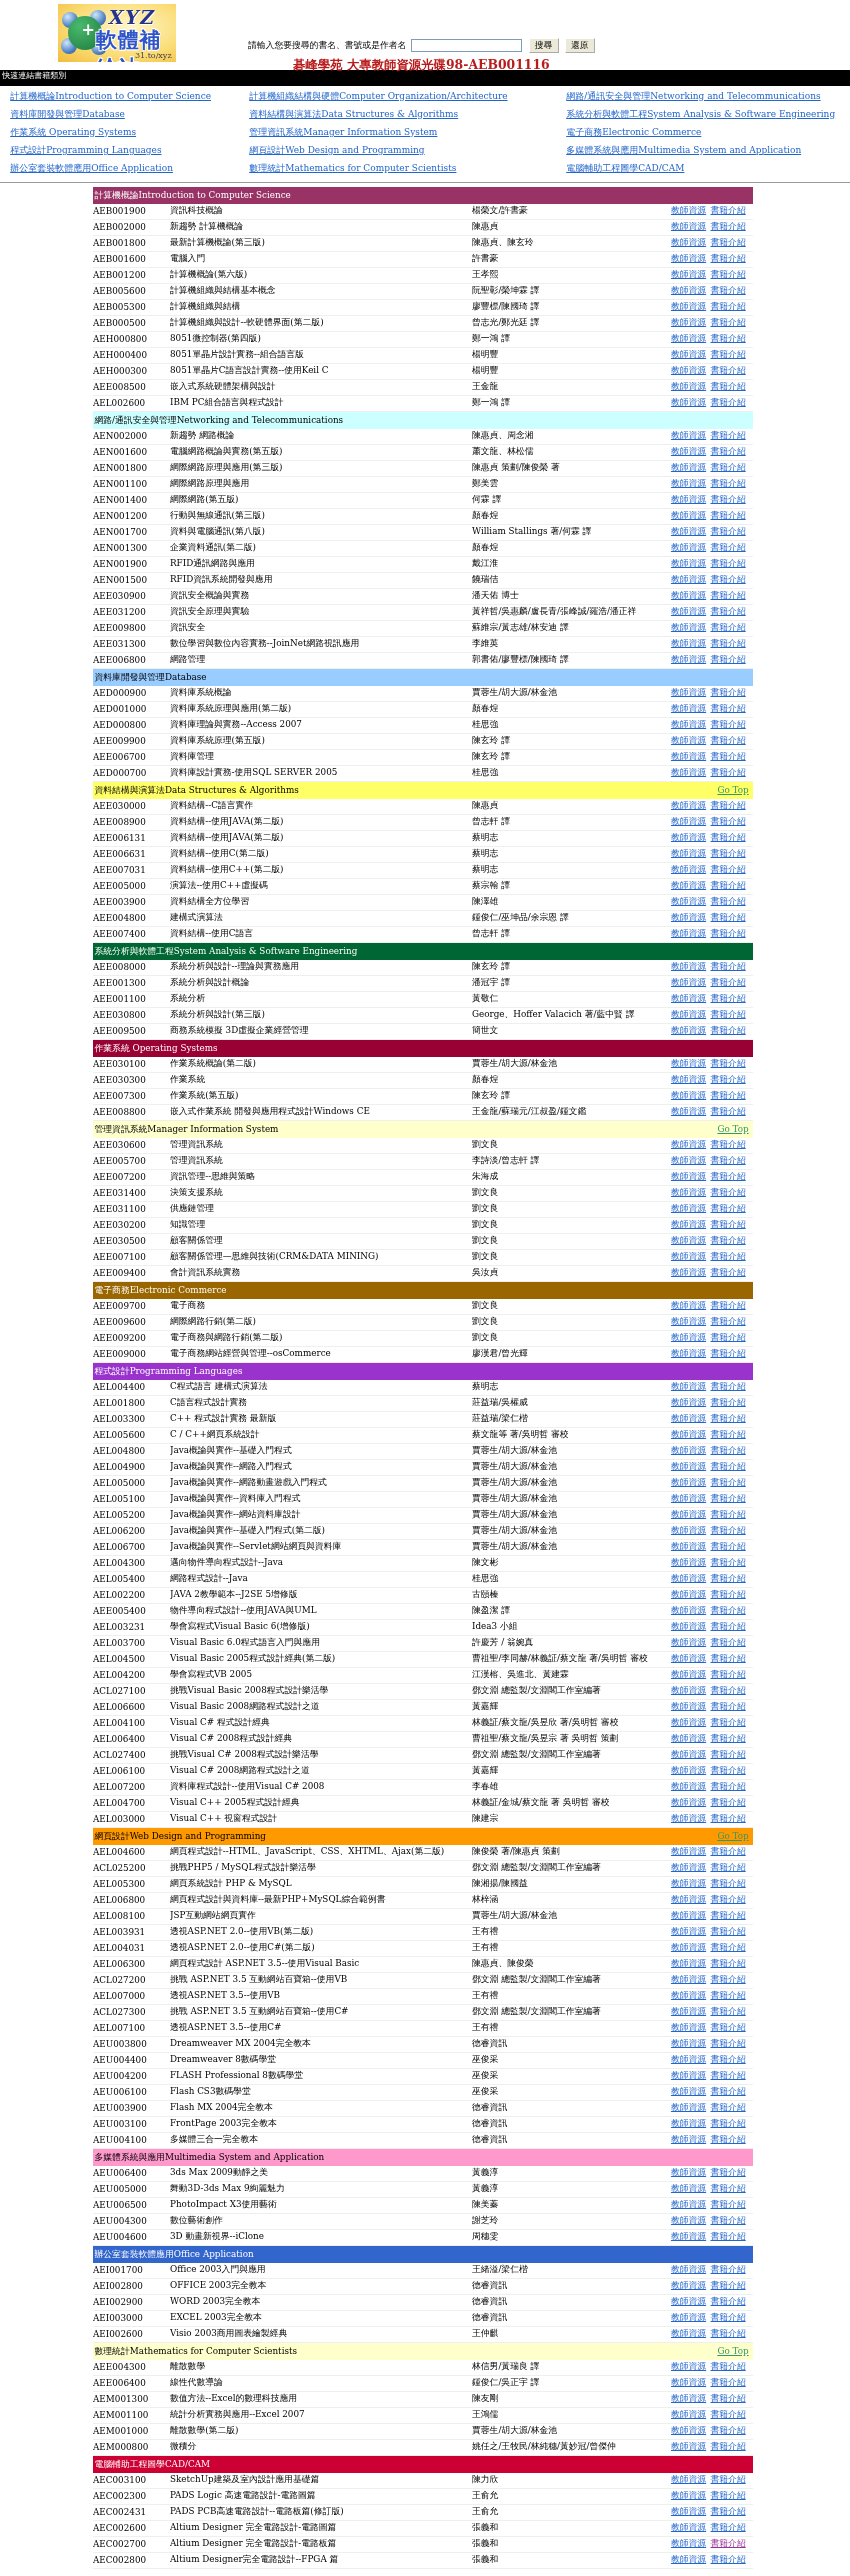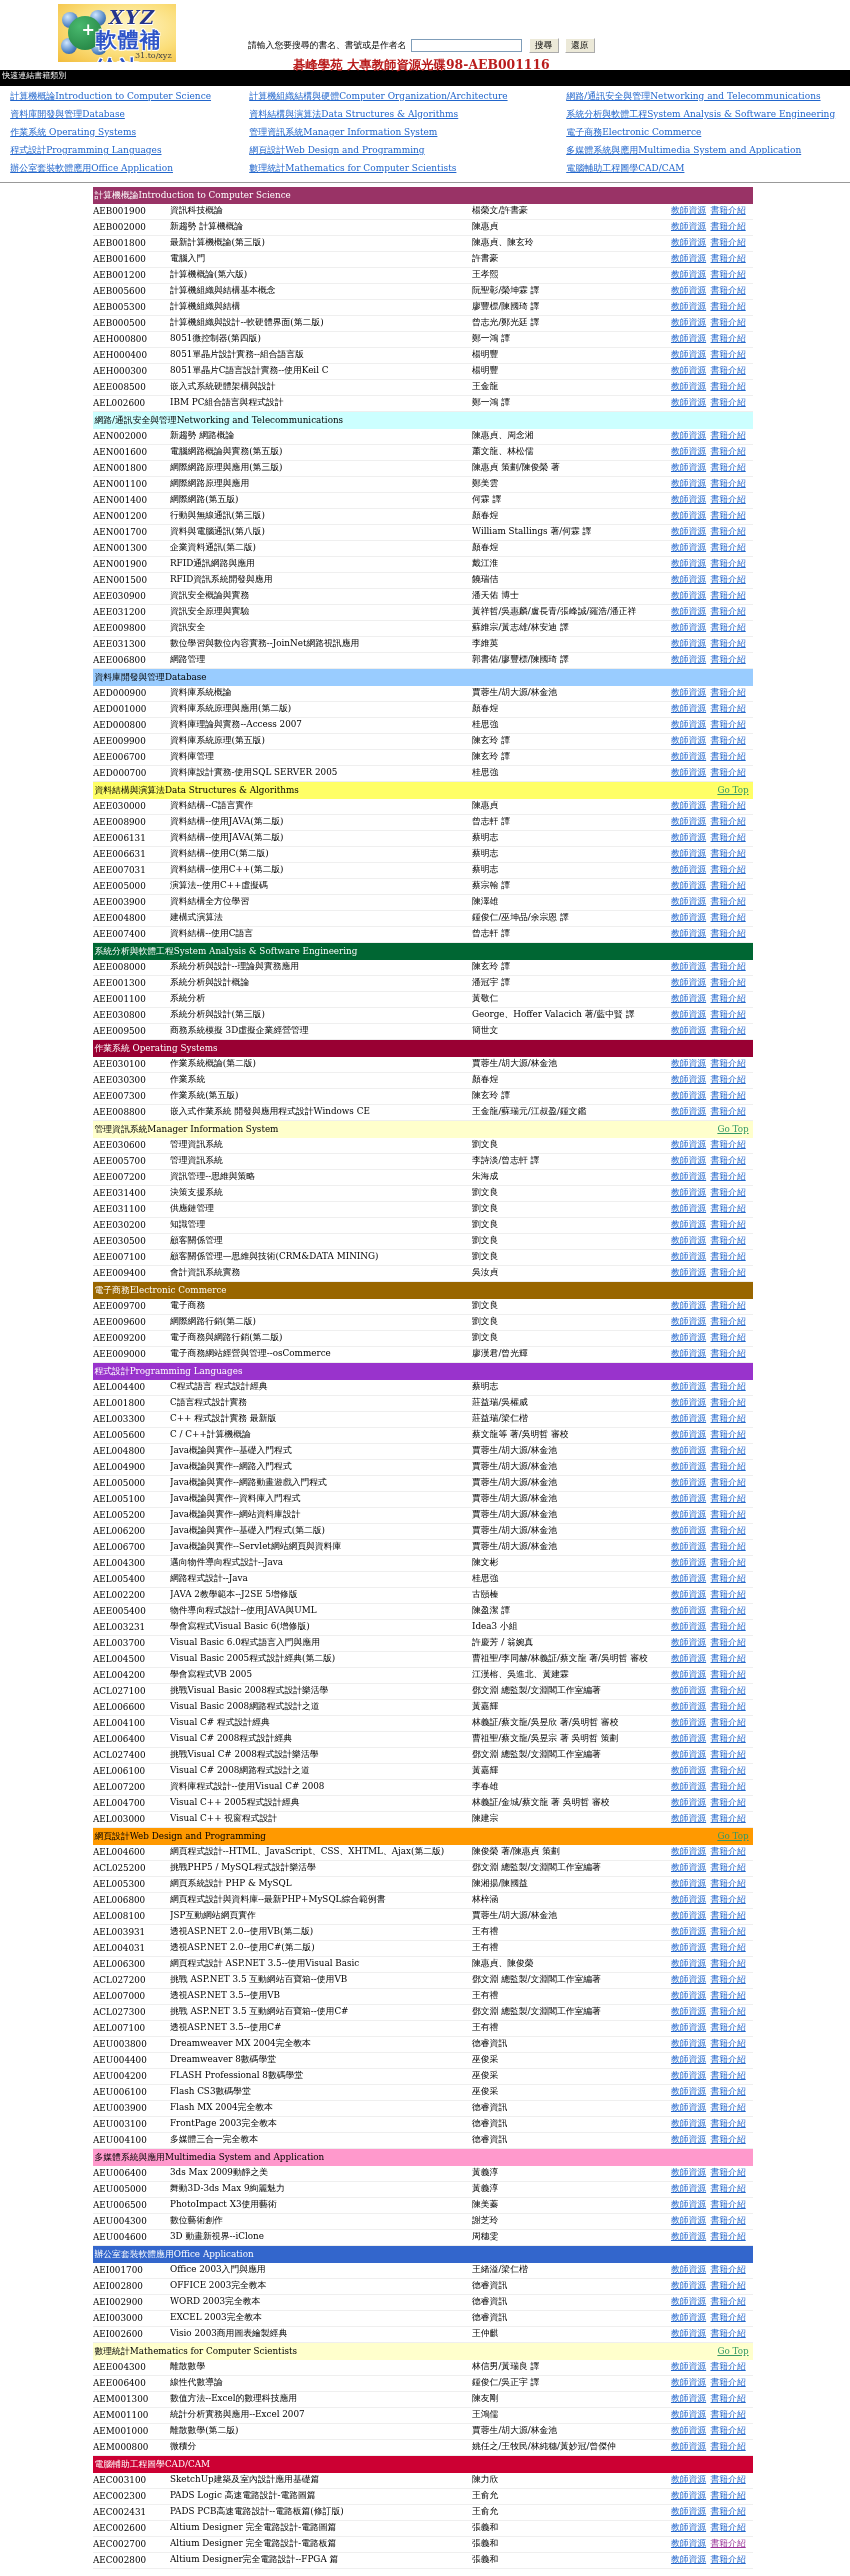--- a/index.html
+++ b/index.html
@@ -503,39 +503,39 @@
       <span class="cell">AEE009000</span>
       <span class="cell">電子商務網站經營與管理--osCommerce</span>
       <span class="cell">廖漢君/曾光輝</span>
       <span class="cell links"><a href="#">教師資源</a><a href="#">書籍介紹</a></span>
     </div>
     <div class="sec-header" style="background: rgb(153, 51, 204); color: rgb(255, 255, 255);">
       <span class="sec-title">程式設計Programming Languages</span>
     </div>
     <div class="book-row">
       <span class="cell">AEL004400</span>
-      <span class="cell">C程式語言 程式設計經典</span>
+      <span class="cell">C程式語言 建構式演算法</span>
       <span class="cell">蔡明志</span>
       <span class="cell links"><a href="#">教師資源</a><a href="#">書籍介紹</a></span>
     </div>
     <div class="book-row">
       <span class="cell">AEL001800</span>
       <span class="cell">C語言程式設計實務</span>
       <span class="cell">莊益瑞/吳權威</span>
       <span class="cell links"><a href="#">教師資源</a><a href="#">書籍介紹</a></span>
     </div>
     <div class="book-row">
       <span class="cell">AEL003300</span>
       <span class="cell">C++ 程式設計實務 最新版</span>
       <span class="cell">莊益瑞/梁仁楷</span>
       <span class="cell links"><a href="#">教師資源</a><a href="#">書籍介紹</a></span>
     </div>
     <div class="book-row">
       <span class="cell">AEL005600</span>
-      <span class="cell">C / C++計算機概論</span>
+      <span class="cell">C / C++網頁系統設計</span>
       <span class="cell">蔡文龍等 著/吳明哲 審校</span>
       <span class="cell links"><a href="#">教師資源</a><a href="#">書籍介紹</a></span>
     </div>
     <div class="book-row">
       <span class="cell">AEL004800</span>
       <span class="cell">Java概論與實作--基礎入門程式</span>
       <span class="cell">賈蓉生/胡大源/林金池</span>
       <span class="cell links"><a href="#">教師資源</a><a href="#">書籍介紹</a></span>
     </div>
     <div class="book-row">

